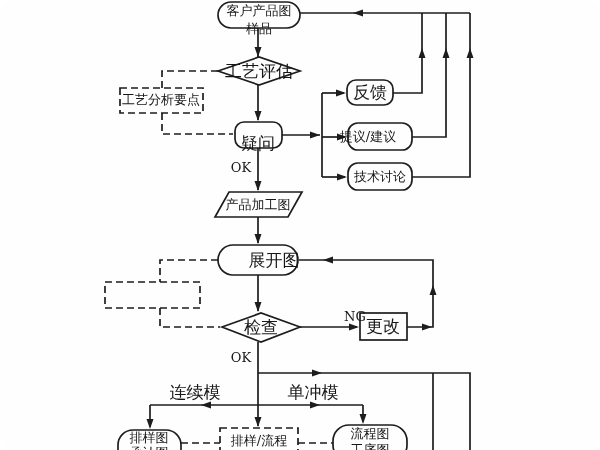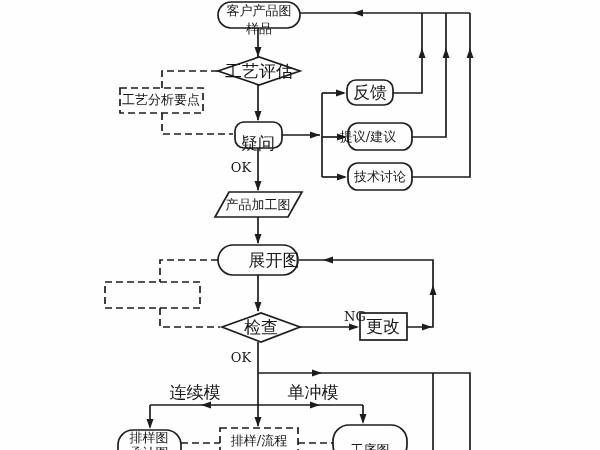--- a/index.html
+++ b/index.html
@@ -122,15 +122,16 @@
   <div class="lbl cn" style="left:224px;top:253px;width:100px;">展开图</div>
   <div class="lbl cn" style="left:211px;top:320px;width:100px;">检查</div>
   <div class="lbl lt" style="left:298px;top:310px;width:26px;margin-left:44px;">NG</div>
   <div class="lbl cn" style="left:333px;top:319px;width:100px;">更改</div>
   <div class="lbl lt r" style="left:226px;top:351px;width:30px;">OK</div>
   <div class="lbl cn" style="left:145px;top:385px;width:100px;">连续模</div>
   <div class="lbl cn" style="left:263px;top:385px;width:100px;">单冲模</div>
   <div class="lbl cn-s" style="left:99px;top:431px;width:100px;">排样图</div>
   <div class="lbl cn-s" style="left:99px;top:446px;width:100px;">承认图</div>
   <div class="lbl cn-s" style="left:209px;top:434px;width:100px;">排样/流程</div>
+  <div class="lbl cn-s" style="left:320px;top:427px;width:100px;">流程图</div>
   <div class="lbl cn-s" style="left:320px;top:443px;width:100px;">工序图</div>
 
 </div>
 
 </body></html>

